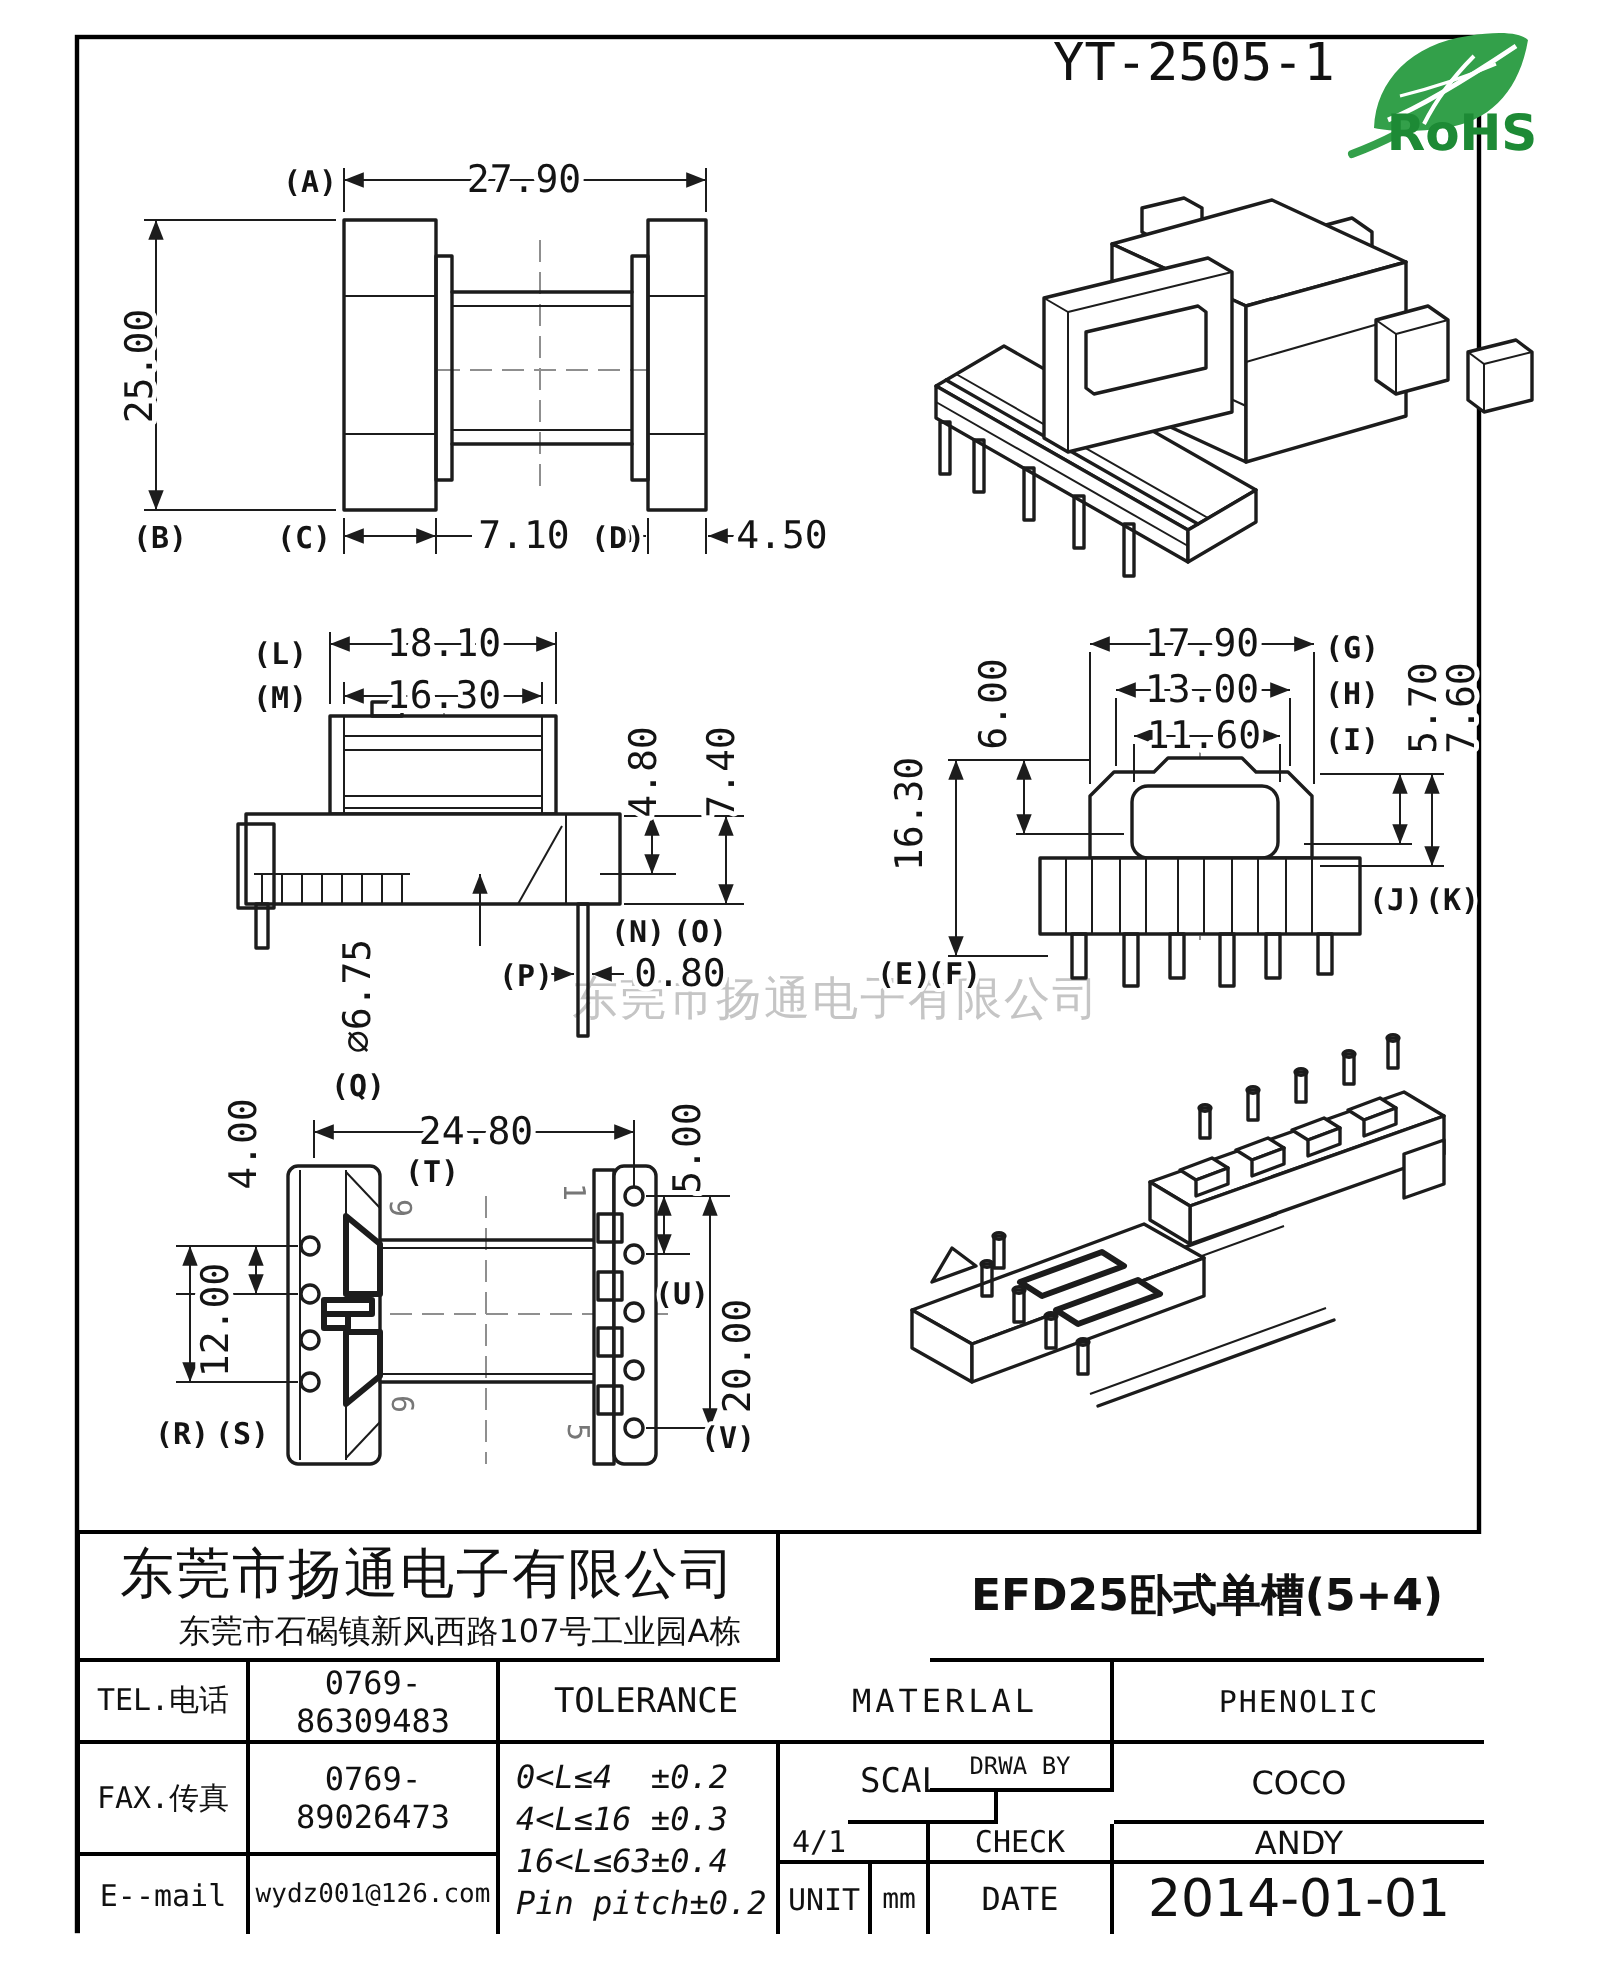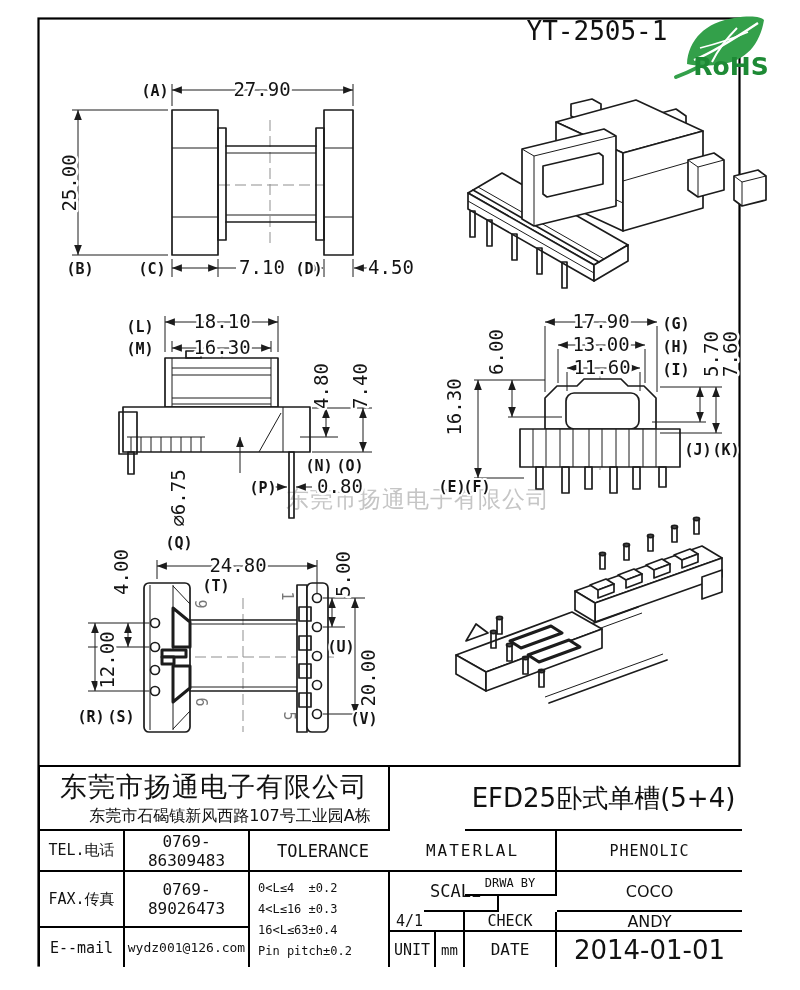--- a/index.html
+++ b/index.html
@@ -20,22 +20,22 @@
              color:#c5c5c5;white-space:nowrap;z-index:1;}
   
   .tb{position:absolute;left:38px;top:765px;width:702px;height:200px;border:2px solid #000;
       box-sizing:border-box;background:#fff;z-index:3;}
   .cell{position:absolute;box-sizing:border-box;border-right:2px solid #000;border-bottom:2px solid #000;
         display:flex;align-items:center;justify-content:center;text-align:center;overflow:hidden;background:#fff;}
   .mono{font-family:"DejaVu Sans Mono","DejaVu Sans",monospace;}
   .company-line1{font-size:27px;letter-spacing:1px;}
   .company-line2{font-size:16px;margin-top:1px;margin-left:32px;}
   .tol-body{flex-direction:column;justify-content:center;align-items:flex-start;padding-left:8px;}
-  .tol-row{font-size:12px;line-height:21px;white-space:pre;font-family:"DejaVu Sans Mono",monospace;}
-  .big-name{font-size:26px;font-weight:normal;}
+  .tol-row{font-size:16px;line-height:21px;white-space:pre;font-family:"DejaVu Sans Mono",monospace;font-style:italic;}
+  .big-name{font-size:22px;font-weight:bold;}
   .date-big{font-size:26px;}
   .drwa{white-space:normal;width:56px;line-height:16px;}
 </style>
 </head>
 <body>
 
 <div class="page">
 
   <div class="watermark">东莞市扬通电子有限公司</div>
 

